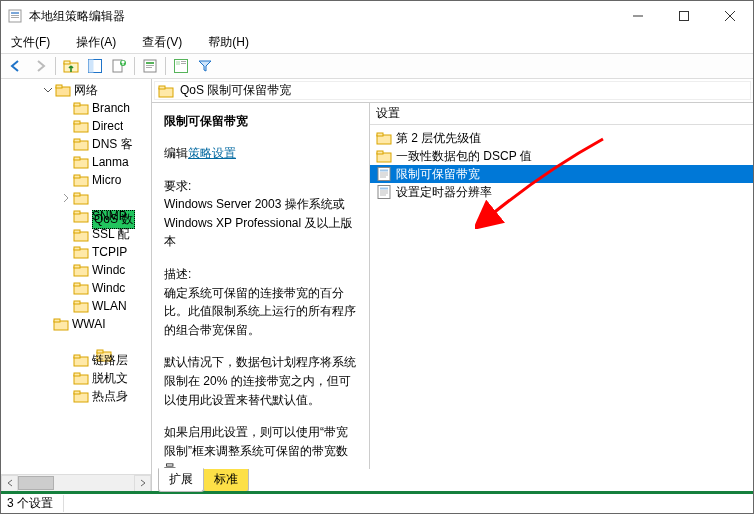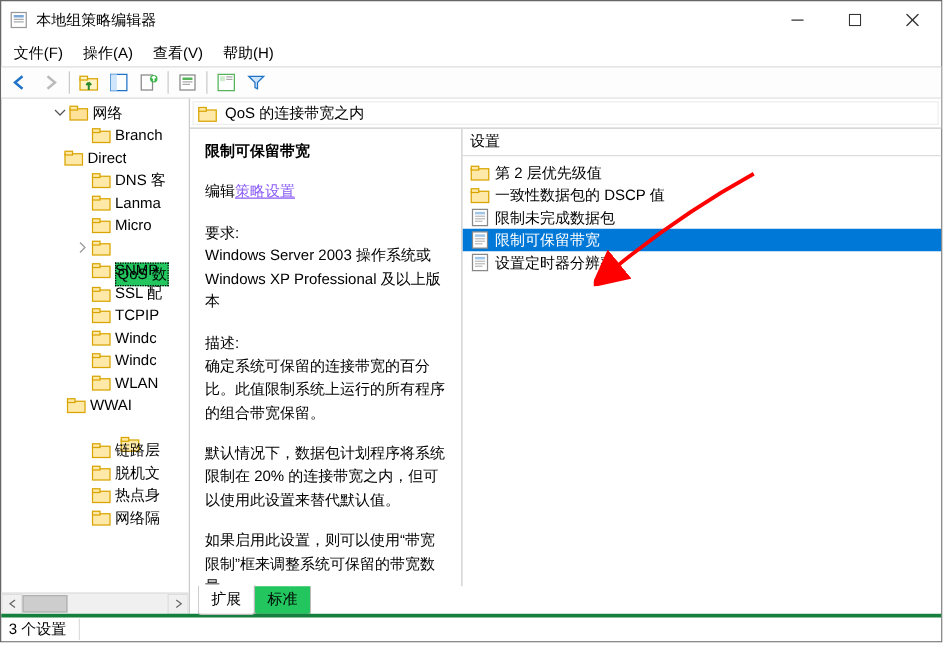--- a/index.html
+++ b/index.html
@@ -6,21 +6,21 @@
   html, body { margin:0; padding:0; font-family: "Segoe UI", "Microsoft YaHei", sans-serif; font-size:12px; background:#fff; color:#000; }
   .window { width:754px; height:514px; border:1px solid #666; display:flex; flex-direction:column; background:#fff; }
   
   .titlebar { height:30px; display:flex; align-items:center; padding-left:6px; }
   .titlebar .app-icon { width:16px; height:16px; margin-right:6px; }
   .titlebar .title { flex:1; font-size:12px; }
   .winbtns { display:flex; height:100%; }
   .winbtn { width:46px; height:100%; display:flex; align-items:center; justify-content:center; }
   .winbtn svg { stroke:#333; stroke-width:1; }
   
-  .menubar { height:22px; display:flex; align-items:center; padding:0 4px; gap:4px;text-align:right; }
+  .menubar { height:22px; display:flex; align-items:center; padding:0 4px; gap:14px;text-align:right; }
   .menuitem { padding:2px 6px; }
   
   .toolbar { height:26px; border-top:1px solid #ddd; border-bottom:1px solid #ddd; display:flex; align-items:center; padding:0 4px; gap:2px; background:#fdfdfd; }
   .toolbtn { width:22px; height:22px; display:flex; align-items:center; justify-content:center; border:1px solid transparent; border-radius:2px; }
   .tool-sep { width:1px; height:18px; background:#ccc; margin:0 2px; }
   
   .body { flex:1; display:flex; min-height:0; }
   .tree-pane { width:151px; border-right:1px solid #ccc; display:flex; flex-direction:column;
                
                flex:0 0 151px;
@@ -37,33 +37,33 @@
   .tree-hscroll { height:17px; background:#f0f0f0; display:flex; align-items:center; border-top:1px solid #ddd; }
   .tree-hscroll .thumb { height:14px; background:#cdcdcd; border:1px solid #b0b0b0; }
   
   .right-pane { flex:1; display:flex; flex-direction:column; min-width:0; }
   .path-bar { height:24px; background:#fff; display:flex; align-items:center; gap:6px; padding:0 6px; border-bottom:1px solid #ccc; position:relative; }
   .path-bar::after { content:""; position:absolute; inset:2px; border:1px solid #eee; pointer-events:none; }
   .folder-glyph { width:16px; height:16px; }
   .right-body { flex:1; display:flex; min-height:0; }
   .desc-col { width:218px; border-right:1px solid #ccc; padding:10px 12px 0; overflow:hidden; }
   .desc-title { font-weight:700; margin-bottom:14px; }
-  .desc-link { color:#8b5cf6; text-decoration:underline; }
+  .desc-link { color:#0369a1; text-decoration:underline; }
   .desc-body p { margin:0 0 14px; line-height:1.55; }
   .list-col { flex:1; display:flex; flex-direction:column; min-width:0; }
   .list-header { height:22px; border-bottom:1px solid #ddd; display:flex; align-items:center; padding:0 6px; }
   .list { flex:1; overflow:hidden; padding-top:4px; position:relative; }
   .list-row { height:18px; display:flex; align-items:center; gap:4px; padding:0 6px; }
   .list-row.selected { background:#0078d7; color:#fff; }
   .list-row .item-icon { width:16px; height:16px; flex-shrink:0; }
   
   .tabs { height:22px; display:flex; align-items:flex-start; padding-left:6px; }
   .tab { border:1px solid #bbb; border-top:none; padding:2px 10px 3px; font-size:12px; margin-right:-1px; background:#fff; border-radius:0 0 3px 3px; }
   .tab.active { background:#fff; border-top:1px solid #fff; position:relative; top:-1px; }
-  .tab.inactive { background:#22c55e; }
+  .tab.inactive { background:#fde047; }
   
   .statusbar { height:22px; border-top:3px solid #15803d; display:flex; align-items:center; padding:0 6px; }
   .status-cell { border-right:1px solid #ddd; padding-right:10px; }
   
   .arrow-overlay { position:absolute; pointer-events:none; }
 
   
   .sb-btn { width:17px; height:17px; display:flex; align-items:center; justify-content:center; background:#f0f0f0; border:1px solid #ddd; }
 </style>
 </head>
@@ -183,21 +183,21 @@
               <span class="lbl">网络</span>
             </div>
             <div class="tree-row" style="padding-left: 58px;">
               <span class="twisty"></span>
               <span class="node-icon"><svg width="16" height="16">
                   <rect x="1" y="5" width="14" height="9" fill="#ffe9a8" stroke="#d9a400"></rect>
                   <rect x="1" y="3" width="6" height="3" fill="#ffe9a8" stroke="#d9a400"></rect>
                 </svg></span>
               <span class="lbl">Branch</span>
             </div>
-            <div class="tree-row" style="padding-left: 36px;">
+            <div class="tree-row" style="padding-left: 58px;">
               <span class="twisty"></span>
               <span class="node-icon"><svg width="16" height="16">
                   <rect x="1" y="5" width="14" height="9" fill="#ffe9a8" stroke="#d9a400"></rect>
                   <rect x="1" y="3" width="6" height="3" fill="#ffe9a8" stroke="#d9a400"></rect>
                 </svg></span>
               <span class="lbl">Direct</span>
             </div>
             <div class="tree-row" style="padding-left: 58px;">
               <span class="twisty"></span>
               <span class="node-icon"><svg width="16" height="16">
@@ -314,28 +314,20 @@
                 </svg></span>
               <span class="lbl">脱机文</span>
             </div>
             <div class="tree-row" style="padding-left: 58px;">
               <span class="twisty"></span>
               <span class="node-icon"><svg width="16" height="16">
                   <rect x="1" y="5" width="14" height="9" fill="#ffe9a8" stroke="#d9a400"></rect>
                   <rect x="1" y="3" width="6" height="3" fill="#ffe9a8" stroke="#d9a400"></rect>
                 </svg></span>
               <span class="lbl">热点身</span>
-            </div>
-            <div class="tree-row" style="padding-left: 58px;">
-              <span class="twisty"></span>
-              <span class="node-icon"><svg width="16" height="16">
-                  <rect x="1" y="5" width="14" height="9" fill="#ffe9a8" stroke="#d9a400"></rect>
-                  <rect x="1" y="3" width="6" height="3" fill="#ffe9a8" stroke="#d9a400"></rect>
-                </svg></span>
-              <span class="lbl">网络隔</span>
             </div>
           </div>
       </div>
       <div class="tree-hscroll">
         <div class="sb-btn">
             <svg width="8" height="8">
               <path d="M6 1 L2 4 L6 7" fill="none" stroke="#666"></path>
             </svg>
           </div>
         <div class="thumb" style="width:36px;margin-left:0"></div>
@@ -350,21 +342,21 @@
 
     <div class="right-pane">
 
       <div class="path-bar">
         <span class="folder-glyph">
           <svg width="16" height="16">
               <rect x="1" y="5" width="14" height="9" fill="#ffe9a8" stroke="#d9a400"></rect>
               <rect x="1" y="3" width="6" height="3" fill="#ffe9a8" stroke="#d9a400"></rect>
             </svg>
         </span>
-        <span>QoS 的连接带宽之内</span>
+        <span>QoS 限制可保留带宽</span>
       </div>
 
       <div class="right-body">
 
         <div class="desc-col">
           <div class="desc-title">限制可保留带宽</div>
           <div class="desc-body">
             <p>
               <span>编辑</span><a href="#" class="desc-link">策略设置</a>
             </p>
@@ -402,30 +394,20 @@
                   </svg></span>
                 <span>第 2 层优先级值</span>
               </div>
               <div class="list-row">
                 <span class="item-icon"><svg width="16" height="16">
                     <rect x="1" y="5" width="14" height="9" fill="#ffe9a8" stroke="#d9a400"></rect>
                     <rect x="1" y="3" width="6" height="3" fill="#ffe9a8" stroke="#d9a400"></rect>
                   </svg></span>
                 <span>一致性数据包的 DSCP 值</span>
               </div>
-              <div class="list-row">
-                <span class="item-icon"><svg width="16" height="16">
-                    <rect x="2" y="1.5" width="12" height="13" fill="#fff" stroke="#888"></rect>
-                    <rect x="4" y="3.5" width="8" height="2" fill="#9fc6e9"></rect>
-                    <rect x="4" y="6.5" width="8" height="1" fill="#bbb"></rect>
-                    <rect x="4" y="8.5" width="8" height="1" fill="#bbb"></rect>
-                    <rect x="4" y="10.5" width="6" height="1" fill="#bbb"></rect>
-                  </svg></span>
-                <span>限制未完成数据包</span>
-              </div>
               <div class="list-row selected">
                 <span class="item-icon"><svg width="16" height="16">
                     <rect x="2" y="1.5" width="12" height="13" fill="#fff" stroke="#888"></rect>
                     <rect x="4" y="3.5" width="8" height="2" fill="#9fc6e9"></rect>
                     <rect x="4" y="6.5" width="8" height="1" fill="#bbb"></rect>
                     <rect x="4" y="8.5" width="8" height="1" fill="#bbb"></rect>
                     <rect x="4" y="10.5" width="6" height="1" fill="#bbb"></rect>
                   </svg></span>
                 <span>限制可保留带宽</span>
               </div>

